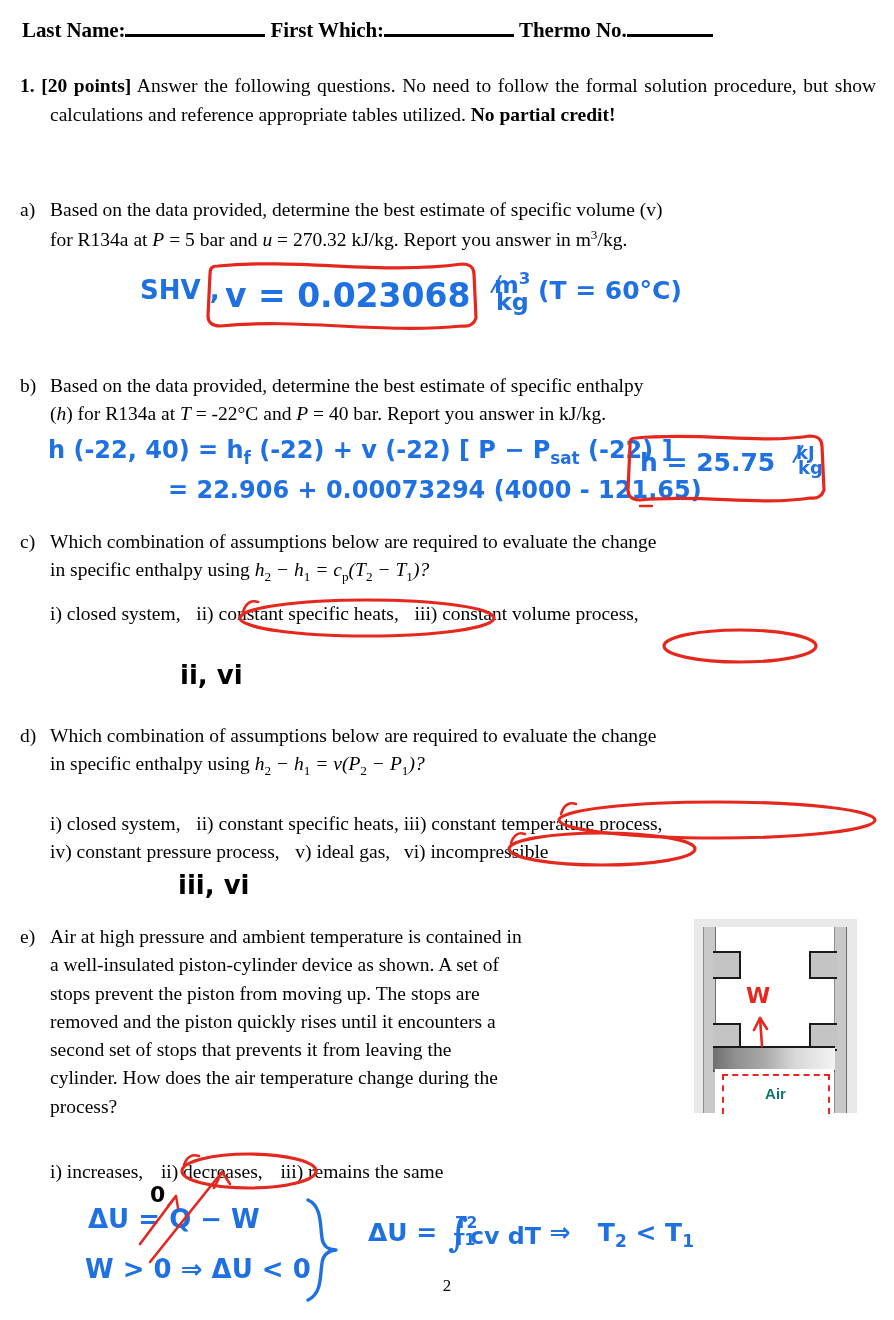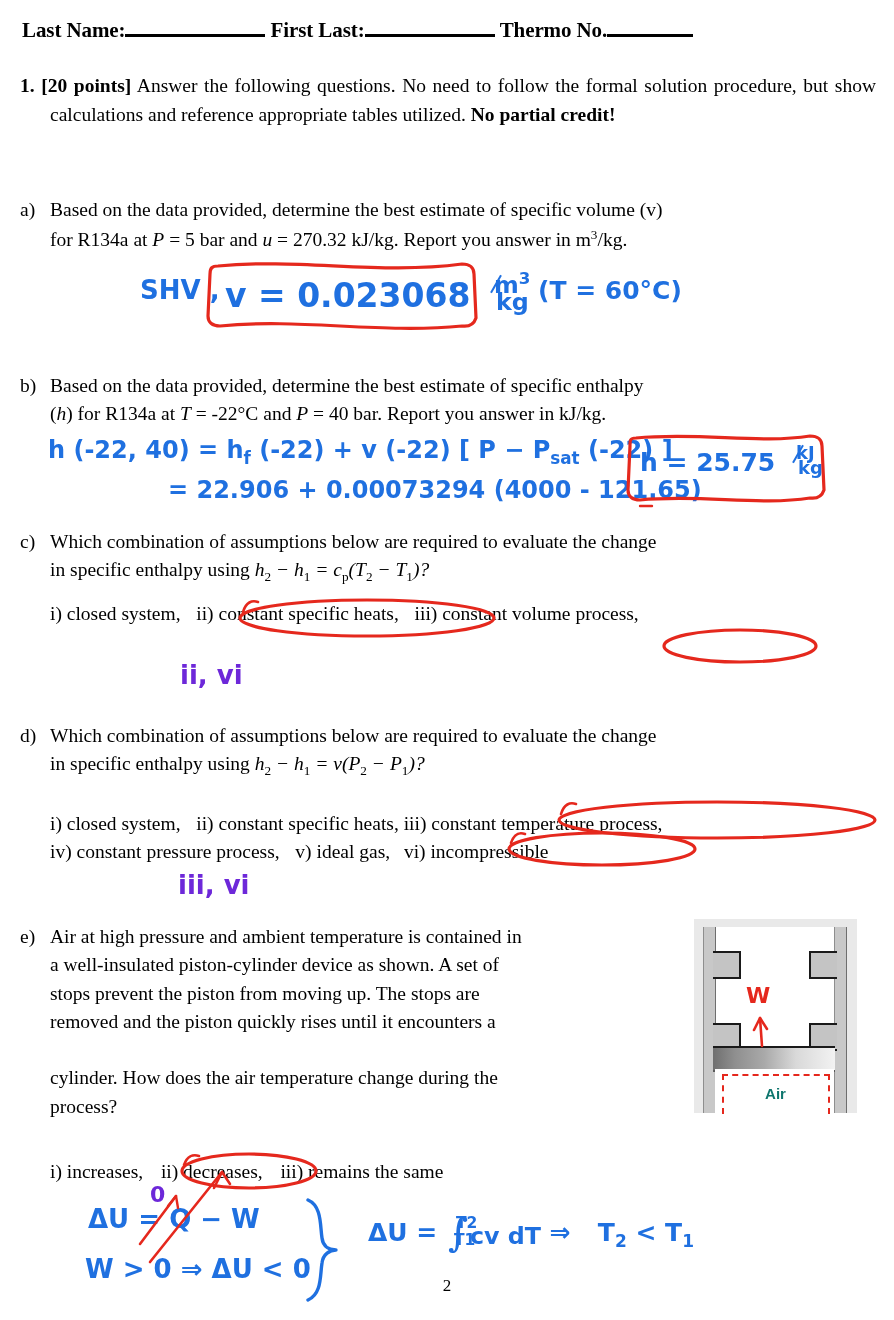--- a/index.html
+++ b/index.html
@@ -79,21 +79,21 @@
   }
 
   
   .hw {
     position: absolute;
     white-space: nowrap;
     font-family: "DejaVu Sans", sans-serif;
     font-weight: 600;
   }
   .hw.b { color: #1f70e0; }
-  .hw.r { color: #6d28d9; }
+  .hw.r { color: #000000; }
 
   .frac { display: inline-block; vertical-align: middle; position: relative; width: 34px; height: 1em; }
   .frac .n { position: absolute; left: 12px; top: -0.52em; font-size: .72em; }
   .frac .d { position: absolute; left: 14px; top: 0.30em; font-size: .72em; }
   .frac .bar { position: absolute; left: 4px; top: 0.05em; width: 20px; height: 2px; background: currentColor; transform: rotate(-60deg); }
 
   
   #piston-figure {
     position: absolute;
     left: 694px; top: 919px;
@@ -171,21 +171,21 @@
     left: 0; top: 1276px;
     width: 894px;
     text-align: center;
     font-size: 17px;
   }
 </style>
 </head>
 <body>
 
 <div id="name-header">
-  <span>Last Name:</span><span class="blank blank-lg"></span>&nbsp;<span>First Last:</span><span class="blank blank-md"></span>&nbsp;<span>Thermo No.</span><span class="blank blank-sm"></span>
+  <span>Last Name:</span><span class="blank blank-lg"></span>&nbsp;<span>First Which:</span><span class="blank blank-md"></span>&nbsp;<span>Thermo No.</span><span class="blank blank-sm"></span>
 </div>
 
 <div id="q1">
   <div class="q1-wrap">
     <span class="numlbl">1.</span>
     <span class="numlbl">[20 points]</span>
     <span>Answer the following questions.  No need to follow the formal solution procedure, but show calculations and reference appropriate tables utilized.</span>
     <span class="numlbl">No partial credit!</span>
   </div>
 </div>
@@ -272,21 +272,21 @@
 
 <div class="hw r" style="left:178px; top:870px; font-size:26px;">iii, vi</div>
 
 <div class="part" style="left:20px; top:923px; width:670px;">
   <span class="lbl">e)</span>
   <span class="txt">
     <span>Air at high pressure and ambient temperature is contained in</span><br>
     <span>a well-insulated piston-cylinder device as shown.  A set of</span><br>
     <span>stops prevent the piston from moving up.  The stops are</span><br>
     <span>removed and the piston quickly rises until it encounters a</span><br>
-    <br>
+    <span>second set of stops that prevents it from leaving the</span><br>
     <span>cylinder.  How does the air temperature change during the</span><br>
     <span>process?</span>
   </span>
 </div>
 
 <div id="piston-figure">
   <div class="interior"></div>
   <div class="wall wall-l"></div>
   <div class="wall wall-r"></div>
   <div class="stop stop-tl"></div>

